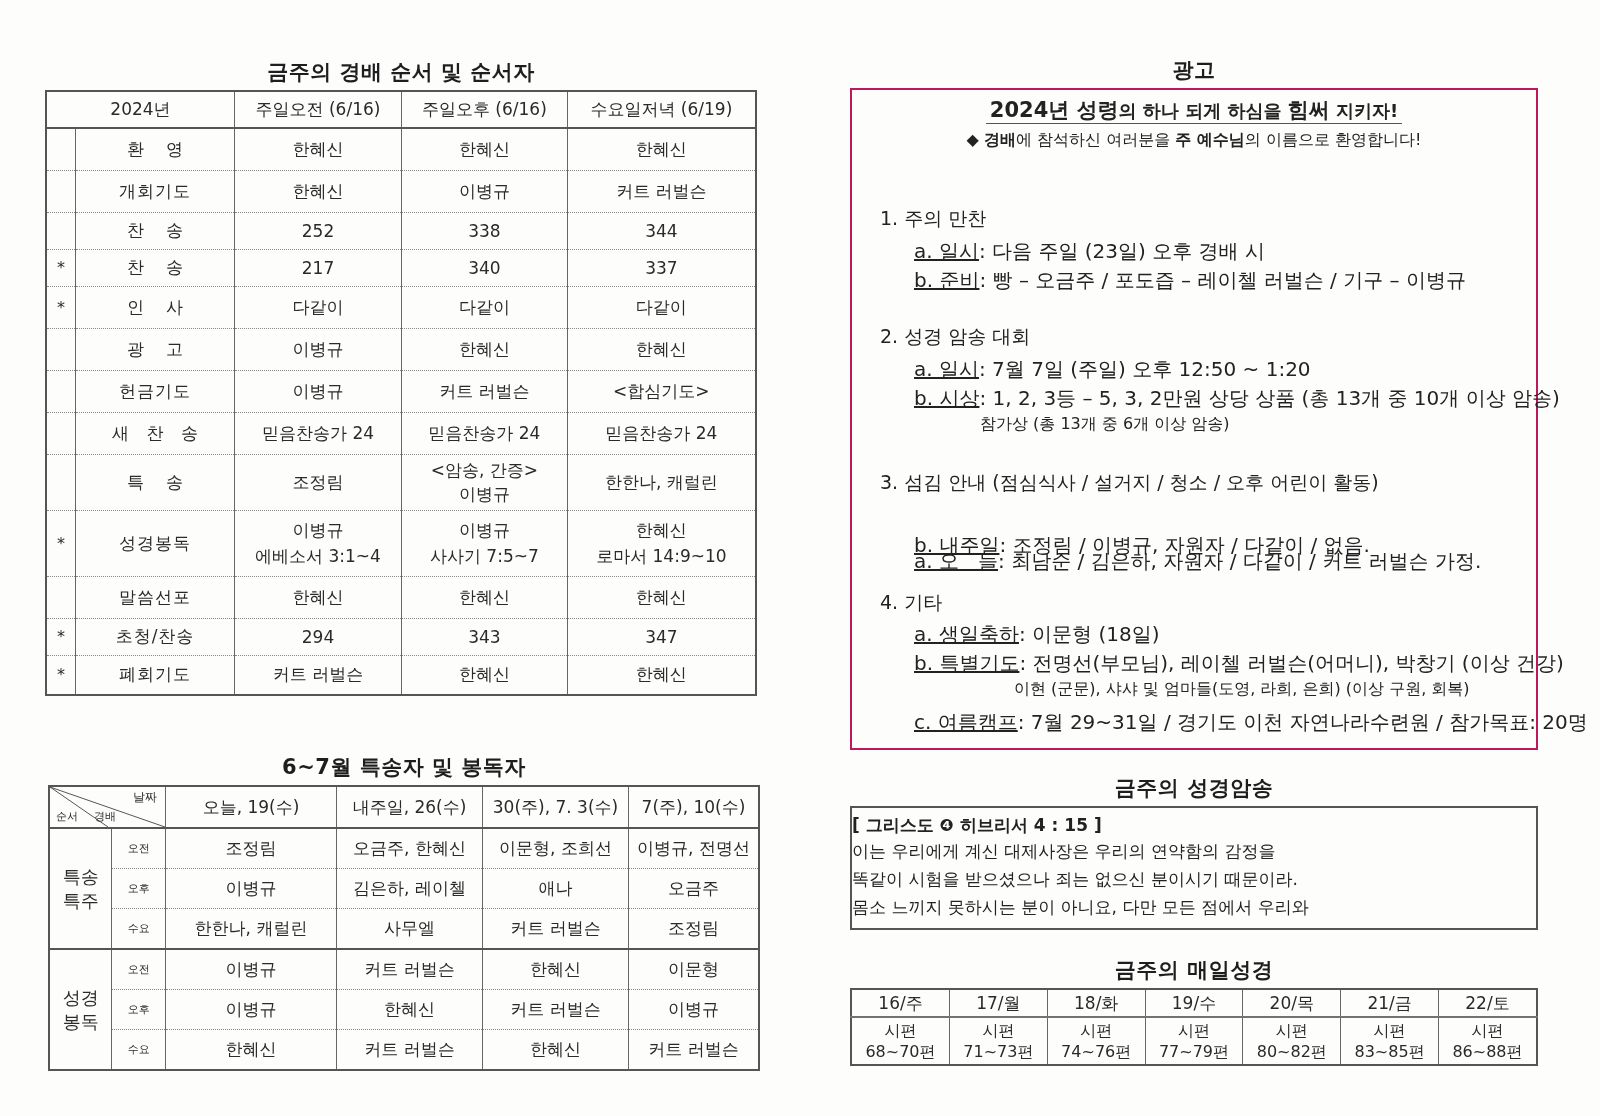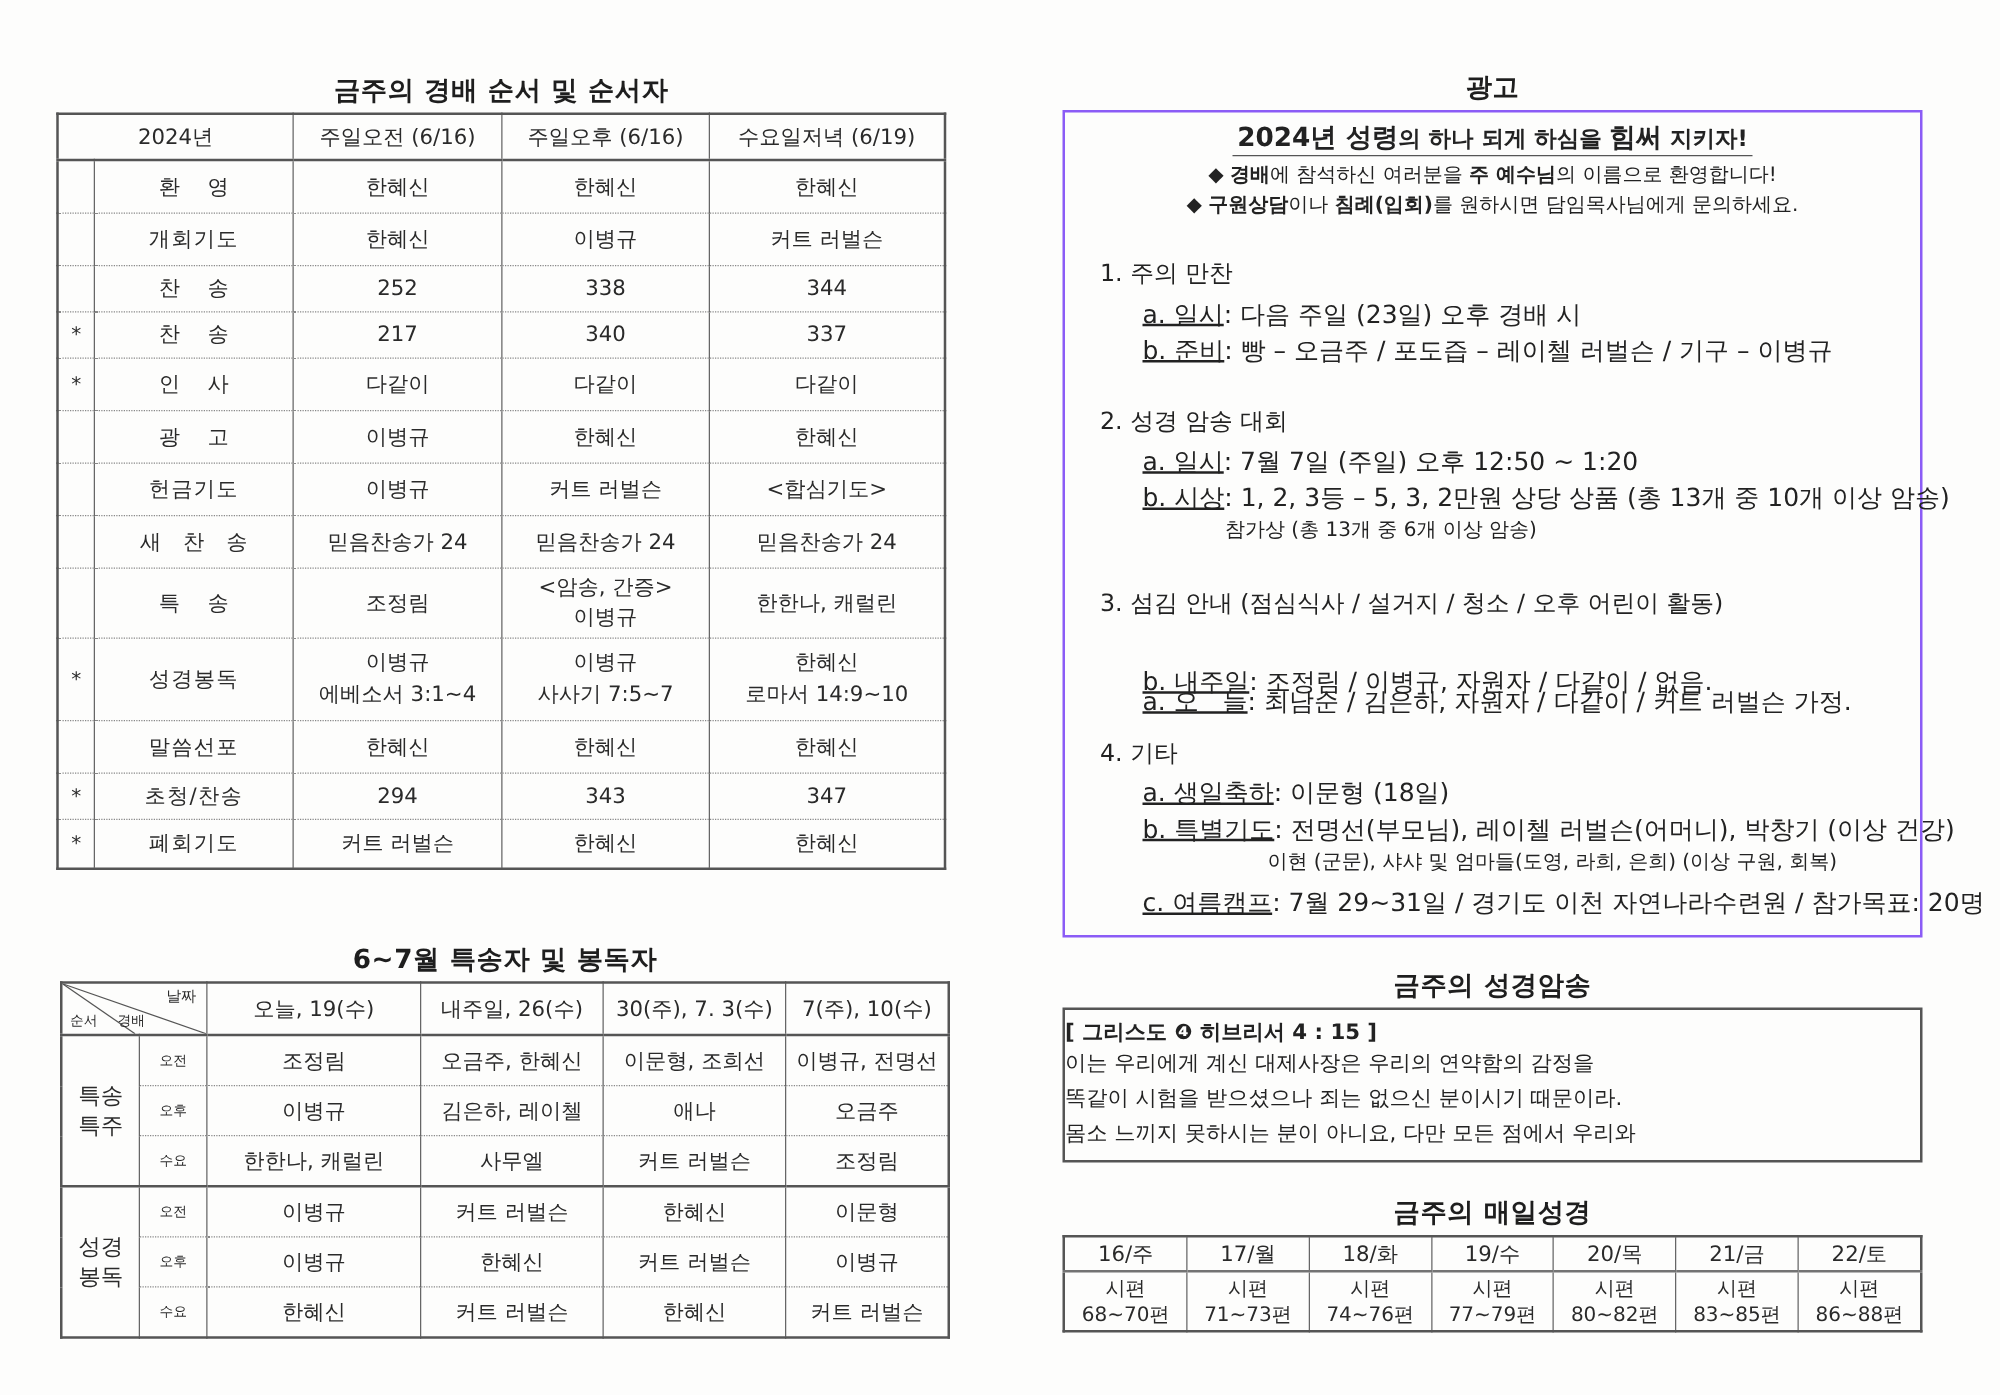--- a/index.html
+++ b/index.html
@@ -31,21 +31,21 @@
   #special td.group { width:56px; border-left:none; font-size:18px; line-height:24px; }
   #special td.sub { width:48px; font-size:11px; }
   #special tr.groupstart td { border-top:2px solid #555; }
   .diag { position:relative; width:115px; height:40px; padding:0; border-left:none !important; }
   .diag svg { position:absolute; left:0; top:0; }
   .diag .d1 { position:absolute; right:8px; top:2px; font-size:12px; }
   .diag .d2 { position:absolute; left:6px; bottom:3px; font-size:11px; }
   .diag .d3 { position:absolute; left:44px; bottom:3px; font-size:11px; }
 
   
-  #ads { position:absolute; left:850px; top:88px; width:688px; height:662px; border:2px solid #8b5cf6; box-sizing:border-box; }
+  #ads { position:absolute; left:850px; top:88px; width:688px; height:662px; border:2px solid #be185d; box-sizing:border-box; }
   #ads .slogan { text-align:center; margin-top:6px; font-size:18px; font-weight:bold; }
   #ads .slogan span { border-bottom:1px solid #555; padding:0 4px 2px 4px; }
   #ads .slogan .big { font-size:21px; border:none; padding:0; }
   #ads .notice { text-align:center; font-size:16px; line-height:24px; }
   #ads .notice b { font-weight:bold; }
   .sec { position:absolute; left:28px; font-size:19px; }
   .item { position:absolute; left:62px; font-size:20px; white-space:nowrap; }
   .item u { text-decoration:underline; }
   .cont { position:absolute; font-size:16px; white-space:nowrap; }
 
@@ -261,21 +261,20 @@
 </table>
 
 <div class="title" style="left:850px; top:56px; width:688px;">광고</div>
 
 <div id="ads">
   <div class="slogan">
     <span><span class="big">2024년 </span><span class="big">성령</span><span style="border:none;padding:0;">의 하나 되게 하심을 </span><span class="big">힘써</span><span style="border:none;padding:0;"> 지키자!</span></span>
   </div>
   <div class="notice" style="margin-top:4px;">
     <div><span>◆</span> <b>경배</b><span>에 참석하신 여러분을 </span><b>주 예수님</b><span>의 이름으로 환영합니다!</span></div>
-    <div><span>◆</span> <b>구원상담</b><span>이나 </span><b>침례(입회)</b><span>를 원하시면 담임목사님에게 문의하세요.</span></div>
   </div>
 
   <div class="sec" style="top:116px;">1. 주의 만찬</div>
   <div class="item" style="top:148px;"><u>a. 일시</u><span>: 다음 주일 (23일) 오후 경배 시</span></div>
   <div class="item" style="top:177px;"><u>b. 준비</u><span>: 빵 – 오금주 / 포도즙 – 레이첼 러벌슨 / 기구 – 이병규</span></div>
 
   <div class="sec" style="top:234px;">2. 성경 암송 대회</div>
   <div class="item" style="top:266px;"><u>a. 일시</u><span>: 7월 7일 (주일) 오후 12:50 ~ 1:20</span></div>
   <div class="item" style="top:295px;"><u>b. 시상</u><span>: 1, 2, 3등 – 5, 3, 2만원 상당 상품 (총 13개 중 10개 이상 암송)</span></div>
   <div class="cont" style="left:128px; top:324px;">참가상 (총 13개 중 6개 이상 암송)</div>

